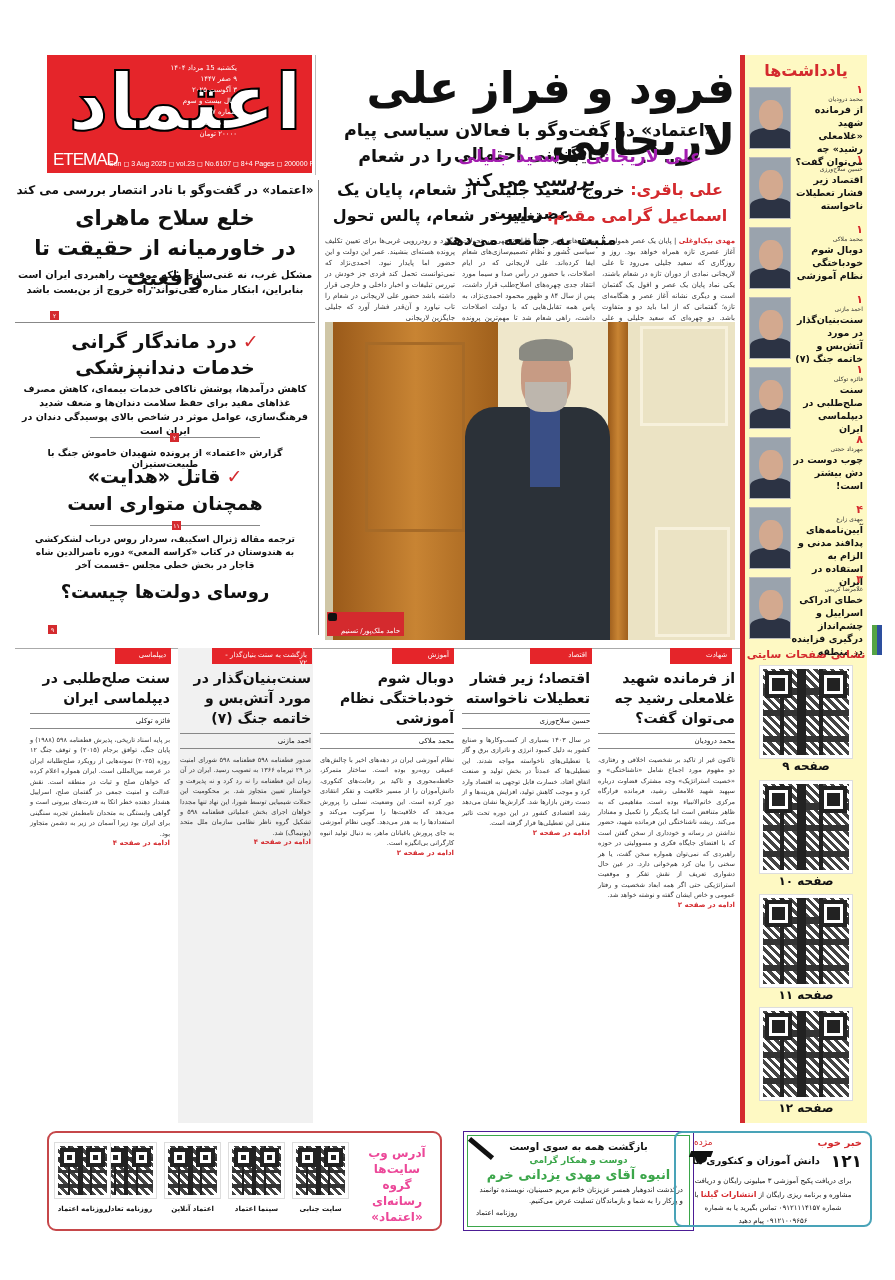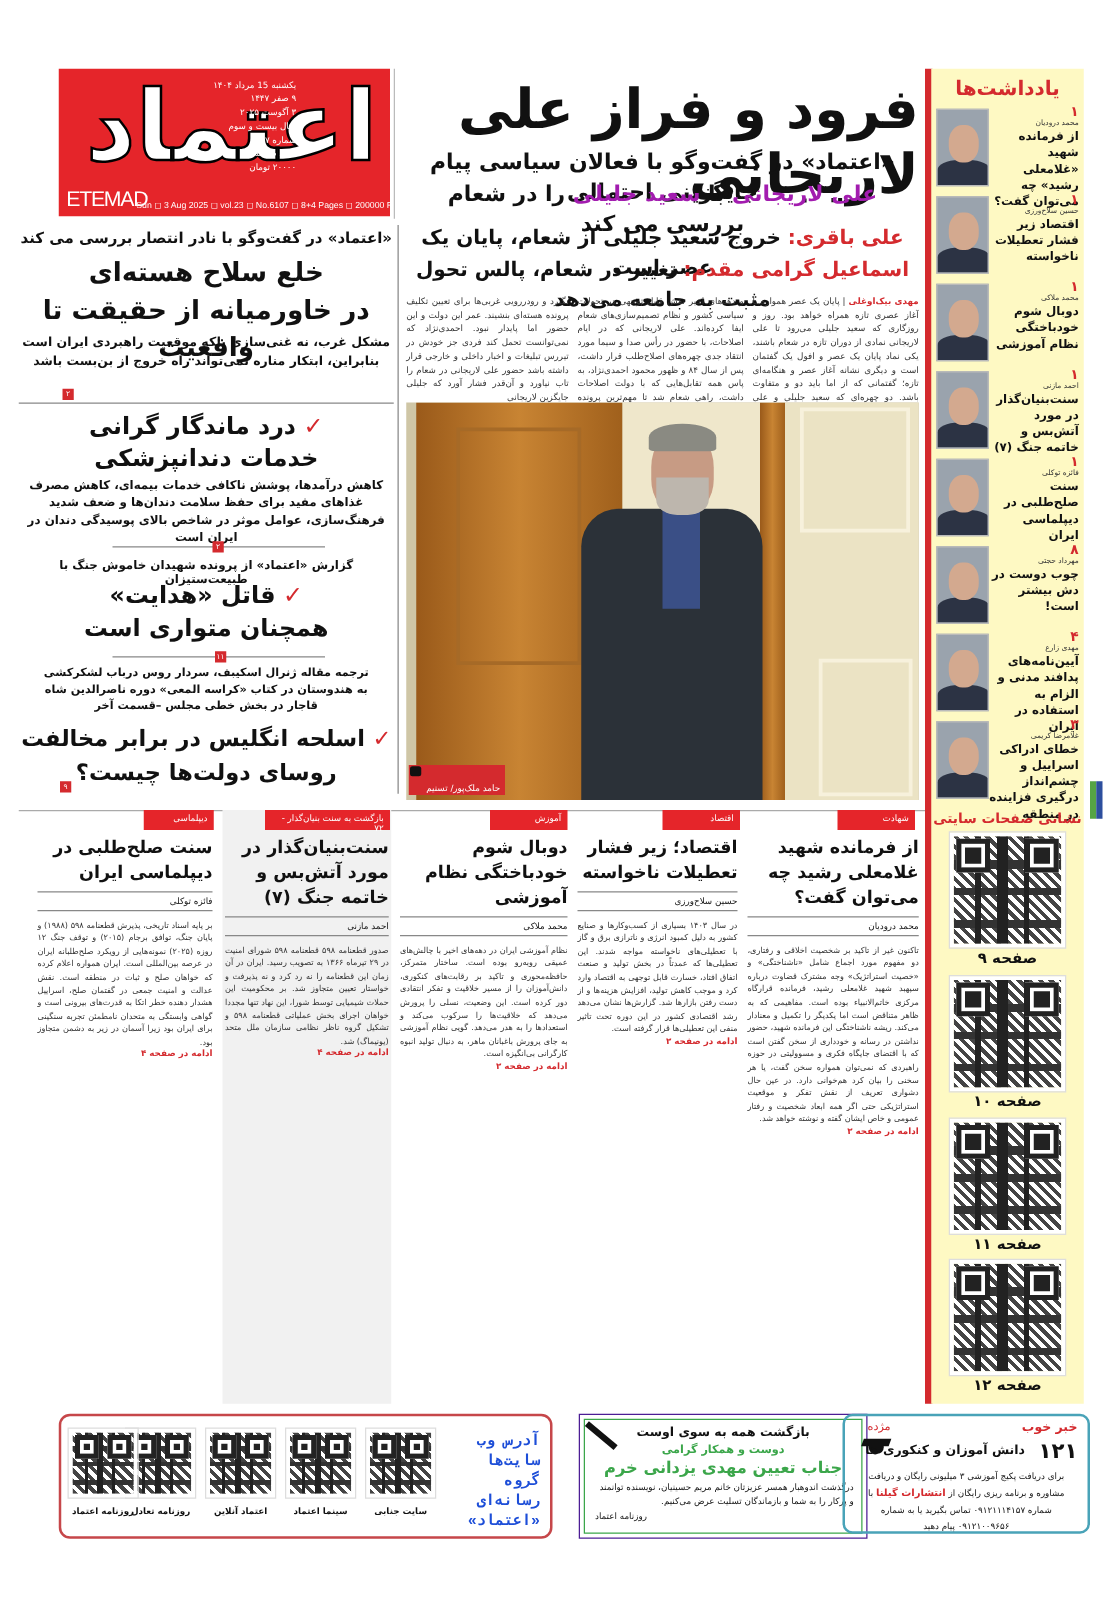--- a/index.html
+++ b/index.html
@@ -73,21 +73,21 @@
   
   .cat-tag { position: absolute; height: 16px; background: #e5252a; color: #fff; font-size: 7px; text-align: right; padding: 3px 5px; }
   .art { position: absolute; }
   .art .at { font-size: 14px; font-weight: bold; text-align: right; line-height: 20px; letter-spacing: -0.5px; }
   .art .au { font-size: 7px; text-align: right; border-top: 1px solid #888; border-bottom: 1px solid #888; padding: 3px 0; margin-top: 5px; }
   .art .bt { margin-top: 6px; font-size: 6.5px; line-height: 10.4px; color: #333; text-align: justify; }
   .shade { background: #f1f1f1; }
 
   
   #qr-box { left: 47px; top: 1131px; width: 395px; height: 100px; border: 2px solid #c6474a; border-radius: 9px; }
-  #qr-box-title { position: absolute; right: 8px; top: 12px; width: 70px; text-align: right; color: #1d4ed8; font-size: 12px; font-weight: bold; line-height: 16px; font-family: Liberation Mono, monospace; }
+  #qr-box-title { position: absolute; right: 8px; top: 12px; width: 70px; text-align: center; color: #ec4899; font-size: 12px; font-weight: bold; line-height: 16px; }
   #obit { left: 463px; top: 1131px; width: 231px; height: 100px; border: 1px solid #4c1d95; padding: 3px; }
   #obit-inner { border: 1px solid #3ba64a; height: 100%; position: relative; text-align: center; }
   #ad-box { left: 674px; top: 1131px; width: 198px; height: 96px; border: 2px solid #49a3b8; border-radius: 8px; }
 </style>
 </head>
 <body>
 
 <div id="masthead" class="abs">
   <div id="logo-text">اعتماد</div>
   <div id="mast-info">
@@ -140,21 +140,21 @@
   <div class="beard" style="left:200px;top:60px;width:42px;height:30px;"></div>
   <div id="photo-credit">
     <span class="cam"></span>
     <span>حامد ملک‌پور/ تسنیم</span>
   </div>
 </div>
 
 <div class="vr" style="left:318px;top:180px;height:455px;"></div>
 <div class="abs lt" style="top:183px;font-size:12px;">«اعتماد» در گفت‌وگو با نادر انتصار بررسی می کند</div>
 <div class="abs lt" style="top:203px;font-size:21px;line-height:30px;letter-spacing:-0.5px;">
-  <div>خلع سلاح هسته‌ای</div>
+  <div>خلع سلاح ماهر‌ای</div>
   <div>در خاورمیانه از حقیقت تا واقعیت</div>
 </div>
 <div class="abs lt" style="top:267px;font-size:10px;line-height:15px;">مشکل غرب، نه غنی‌سازی بلکه موقعیت راهبردی ایران است بنابراین، ابتکار مناره نمی‌تواند راه خروج از بن‌بست باشد</div>
 <div class="ref-badge" style="left:50px;top:311px;">۲</div>
 <div class="hr" style="left:15px;top:322px;width:300px;"></div>
 
 <div class="abs lt" style="top:328px;font-size:19px;line-height:26px;">
   <div><span class="check">✓</span><span>درد ماندگار گرانی</span></div>
   <div>خدمات دندانپزشکی</div>
 </div>
@@ -165,21 +165,20 @@
 <div class="abs lt" style="top:447px;font-size:9.5px;">گزارش «اعتماد» از پرونده شهیدان خاموش جنگ با طبیعت‌ستیزان</div>
 <div class="abs lt" style="top:463px;font-size:19px;line-height:27px;">
   <div><span class="check">✓</span><span>قاتل «هدایت»</span></div>
   <div>همچنان متواری است</div>
 </div>
 <div class="hr" style="left:90px;top:525px;width:170px;"></div>
 <div class="ref-badge" style="left:172px;top:521px;">۱۱</div>
 
 <div class="abs lt" style="top:533px;font-size:9px;line-height:13px;padding:0 20px;">ترجمه مقاله ژنرال اسکیبف، سردار روس درباب لشکرکشی به هندوستان در کتاب «کراسه المعی» دوره ناصرالدین شاه قاجار در بخش خطی مجلس –قسمت آخر</div>
 <div class="abs lt" style="top:578px;font-size:18px;line-height:27px;">
-  <div><span class="check">✓</span><span>اسلحه انگلیس در برابر مخالفت</span></div>
   <div>روسای دولت‌ها چیست؟</div>
 </div>
 <div class="ref-badge" style="left:48px;top:625px;">۹</div>
 
 <div id="sidebar-strip" class="abs"></div>
 <div id="sidebar" class="abs">
   <div id="sidebar-title">یادداشت‌ها</div>
   <div class="note" style="top:28px;">
     <div class="pic">
         <div class="b"></div>
@@ -321,21 +320,21 @@
   <div class="qr-label" style="right:284px;top:72px;width:55px;font-size:7px;">روزنامه تعادل</div>
   <div class="qr" style="right:330px;top:10px;width:55px;height:55px;"></div>
   <div class="qr-label" style="right:330px;top:72px;width:55px;font-size:7px;">روزنامه اعتماد</div>
 </div>
 
 <div id="obit" class="abs">
   <div id="obit-inner">
     <div style="position:absolute;left:-2px;top:10px;width:30px;height:5px;background:#111;transform:rotate(40deg);"></div>
     <div style="font-size:10px;font-weight:bold;margin-top:5px;">بازگشت همه به سوی اوست</div>
     <div style="font-size:9px;font-weight:bold;color:#3ba64a;margin-top:3px;">دوست و همکار گرامی</div>
-    <div style="font-size:13px;font-weight:bold;color:#3ba64a;margin-top:2px;">جناب تعیین مهدی یزدانی خرم</div>
+    <div style="font-size:13px;font-weight:bold;color:#3ba64a;margin-top:2px;">انبوه آقای مهدی یزدانی خرم</div>
     <div style="font-size:7px;line-height:11px;margin:3px 6px 0;text-align:right;">درگذشت اندوهبار همسر عزیزتان خانم مریم حسینیان، نویسنده توانمند و پرکار را به شما و بازماندگان تسلیت عرض می‌کنیم.</div>
     <div style="font-size:7px;text-align:left;margin-left:8px;margin-top:2px;">روزنامه اعتماد</div>
   </div>
 </div>
 
 <div id="ad-box" class="abs">
   <div style="position:absolute;right:8px;top:4px;color:#d42a2e;font-weight:bold;font-size:10px;">خبر خوب</div>
   <div style="position:absolute;left:18px;top:4px;color:#d42a2e;font-weight:normal;font-size:9px;">مژده</div>
   <div style="position:absolute;right:8px;top:18px;font-size:17px;font-weight:bold;letter-spacing:-1px;">۱۲۱</div>
   <div style="position:absolute;left:14px;top:18px;width:22px;height:12px;">

